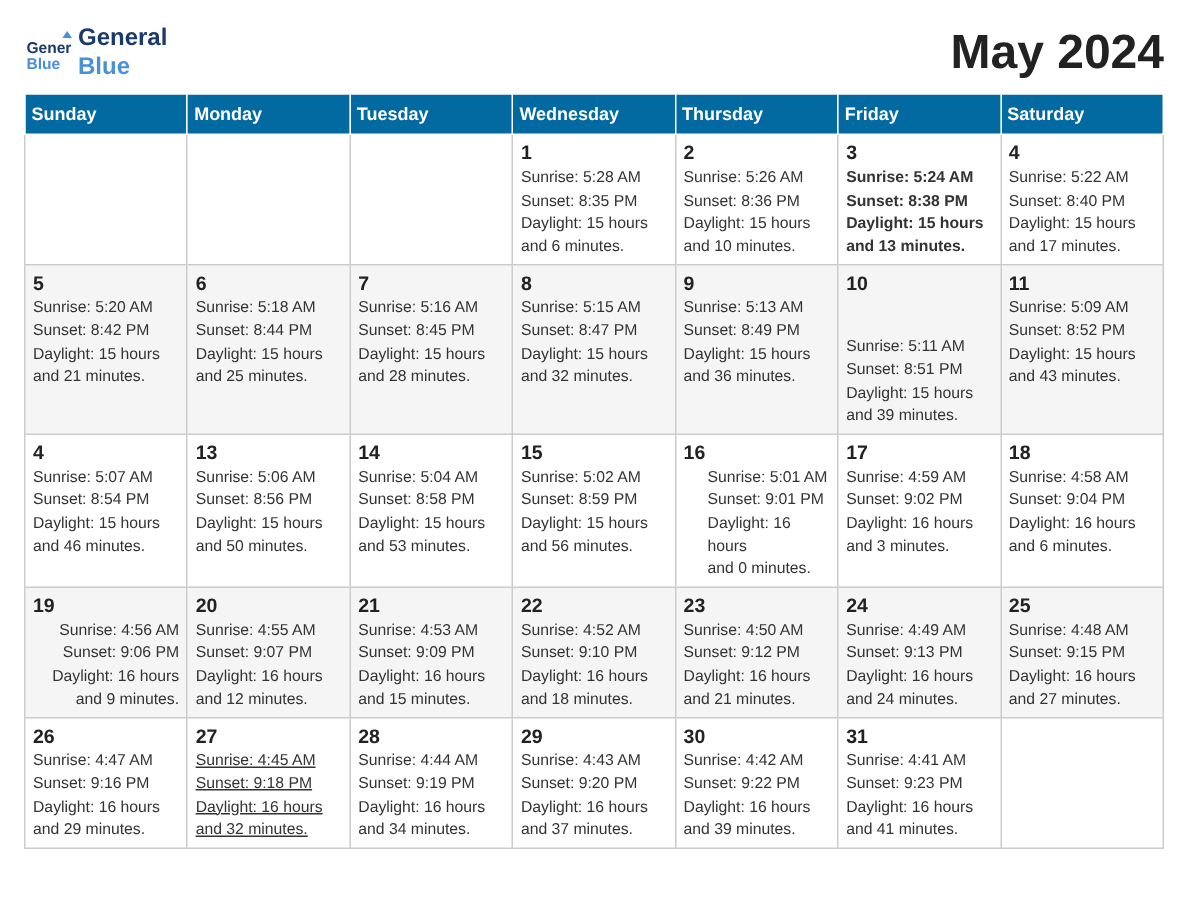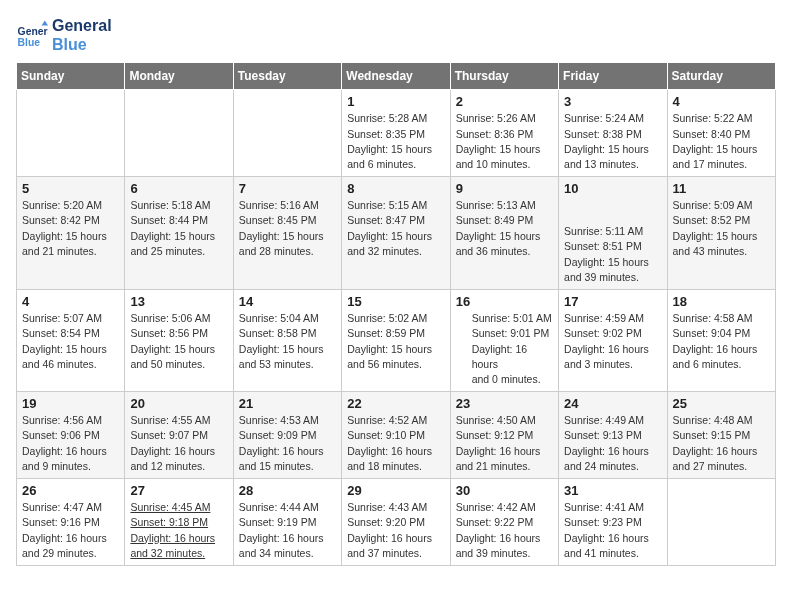--- a/index.html
+++ b/index.html
@@ -36,21 +36,21 @@
     .location {
       font-size: 15px;
       color: #444;
     }
     .calendar {
       width: 100%;
       border-collapse: collapse;
       font-size: 11px;
     }
     .calendar th {
-      background: #737373;
+      background: #0369a1;
       color: #fff;
       padding: 6px 4px;
       text-align: left;
       font-size: 12px;
       font-weight: bold;
       border: 1px solid #fff;
     }
     .calendar td {
       border: 1px solid #ccc;
       vertical-align: top;
@@ -87,20 +87,21 @@
       <text x="2" y="20" font-size="13" font-weight="bold" fill="#1a3a6b">General</text>
       <text x="2" y="34" font-size="13" font-weight="bold" fill="#4a90d9">Blue</text>
       <polygon points="32,8 40,8 36,2" fill="#4a90d9"></polygon>
     </svg>
     <div>
       <div style="font-size:16px;font-weight:bold;color:#1a3a6b;line-height:1.2">General</div>
       <div style="font-size:16px;font-weight:bold;color:#4a90d9;line-height:1.2">Blue</div>
     </div>
   </div>
   <div class="title-block">
+    <div class="month-title">May 2024</div>
   </div>
 </div>
 
 <table class="calendar">
   <thead>
     <tr id="header-row">
     <th>Sunday</th>
         <th>Monday</th>
         <th>Tuesday</th>
         <th>Wednesday</th>
@@ -123,21 +124,21 @@
         </td>
         <td>
           <span class="day-num">2</span>
           <div class="day-info" style="white-space: pre-line;">Sunrise: 5:26 AM
 Sunset: 8:36 PM
 Daylight: 15 hours
 and 10 minutes.</div>
         </td>
         <td>
           <span class="day-num">3</span>
-          <div class="day-info" style="white-space: pre-line;">Sunrise: 5:24 AM
+          <div class="day-info" style="white-space: pre-line; font-weight: bold;">Sunrise: 5:24 AM
 Sunset: 8:38 PM
 Daylight: 15 hours
 and 13 minutes.</div>
         </td>
         <td>
           <span class="day-num">4</span>
           <div class="day-info" style="white-space: pre-line;">Sunrise: 5:22 AM
 Sunset: 8:40 PM
 Daylight: 15 hours
 and 17 minutes.</div>
@@ -241,21 +242,21 @@
           <span class="day-num">18</span>
           <div class="day-info" style="white-space: pre-line;">Sunrise: 4:58 AM
 Sunset: 9:04 PM
 Daylight: 16 hours
 and 6 minutes.</div>
         </td>
       </tr>
       <tr>
         <td>
           <span class="day-num">19</span>
-          <div class="day-info" style="white-space: pre-line;">Sunrise: 4:56 AM
+          <div class="day-info" style="white-space: pre-line; text-align: right;">Sunrise: 4:56 AM
 Sunset: 9:06 PM
 Daylight: 16 hours
 and 9 minutes.</div>
         </td>
         <td>
           <span class="day-num">20</span>
           <div class="day-info" style="white-space: pre-line;">Sunrise: 4:55 AM
 Sunset: 9:07 PM
 Daylight: 16 hours
 and 12 minutes.</div>

